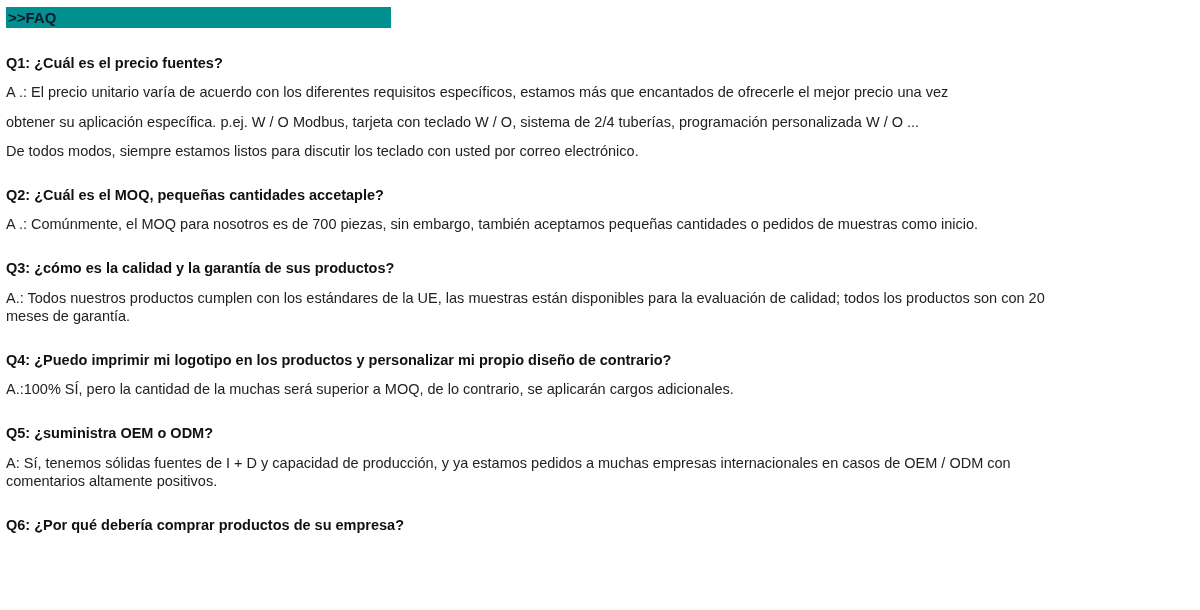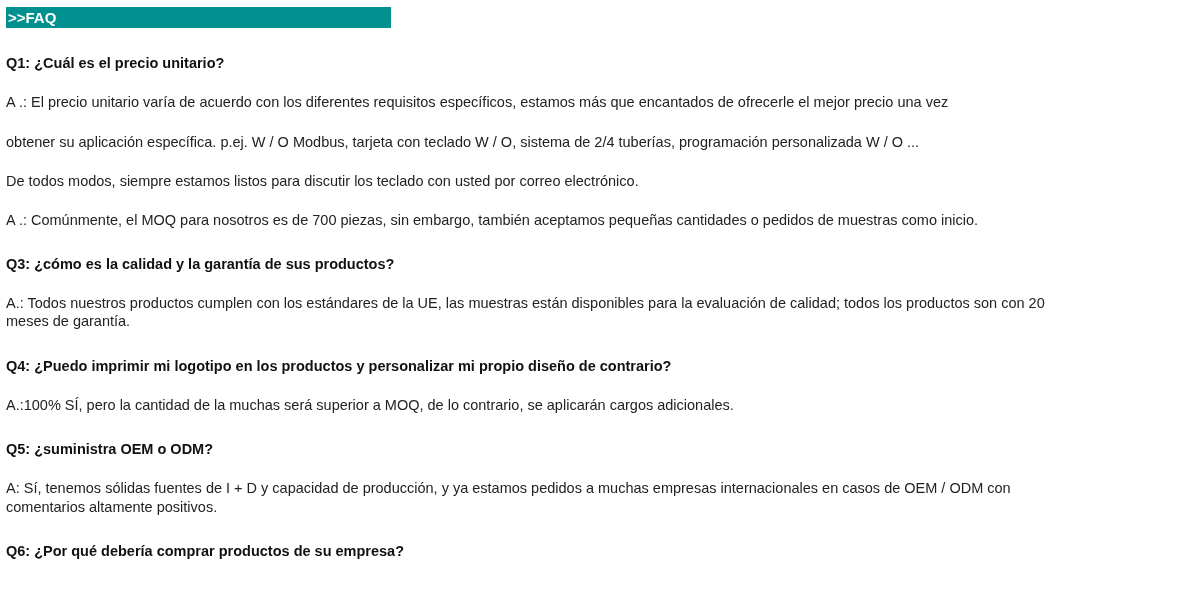--- a/index.html
+++ b/index.html
@@ -22,21 +22,21 @@
   }
   .faq-header {
     margin: 7px 0 0 6px;
     width: 385px;
     height: 21px;
     background: #009090;
     display: flex;
     align-items: center;
   }
   .faq-header-text {
-    color: #ffffff;
+    color: #0f172a;
     font-size: 15px;
     font-weight: bold;
     line-height: 1;
     padding-left: 2px;
     letter-spacing: 0px;
   }
   .content {
     margin: 0;
     padding: 0 6px;
   }
@@ -54,42 +54,43 @@
     color: #222222;
     margin: 0;
     padding: 0;
     line-height: 1.25;
     max-width: 1060px;
   }
   .blk {
     margin-bottom: 0;
   }
   .sp-q { margin-top: 27px; }
-  .sp-a { margin-top: 21px; }
+  .sp-a { margin-top: 11px; }
   .q1 { margin-top: 27px; }
 </style>
 </head>
 <body>
 
 <div class="page">
 
   <div class="faq-header" style="background: rgb(0, 144, 144);">
     <span class="faq-header-text">&gt;&gt;FAQ</span>
   </div>
 
   <div class="content">
 
     <div class="blk">
-      <p class="q q1">Q1: ¿Cuál es el precio unitario?</p>
+      <p class="q q1">Q1: ¿Cuál es el precio fuentes?</p>
       <p class="a sp-a">A .: El precio unitario varía de acuerdo con los diferentes requisitos específicos, estamos más que encantados de ofrecerle el mejor precio una vez</p>
       <p class="a sp-a">obtener su aplicación específica. p.ej. W / O Modbus, tarjeta con teclado W / O, sistema de 2/4 tuberías, programación personalizada W / O ...</p>
       <p class="a sp-a">De todos modos, siempre estamos listos para discutir los teclado con usted por correo electrónico.</p>
     </div>
 
     <div class="blk">
+      <p class="q sp-q">Q2: ¿Cuál es el MOQ, pequeñas cantidades accetaple?</p>
       <p class="a sp-a">A .: Comúnmente, el MOQ para nosotros es de 700 piezas, sin embargo, también aceptamos pequeñas cantidades o pedidos de muestras como inicio.</p>
     </div>
 
     <div class="blk">
       <p class="q sp-q">Q3: ¿cómo es la calidad y la garantía de sus productos?</p>
       <p class="a sp-a">A.: Todos nuestros productos cumplen con los estándares de la UE, las muestras están disponibles para la evaluación de calidad; todos los productos son con 20 meses de garantía.</p>
     </div>
 
     <div class="blk">
       <p class="q sp-q">Q4: ¿Puedo imprimir mi logotipo en los productos y personalizar mi propio diseño de contrario?</p>

